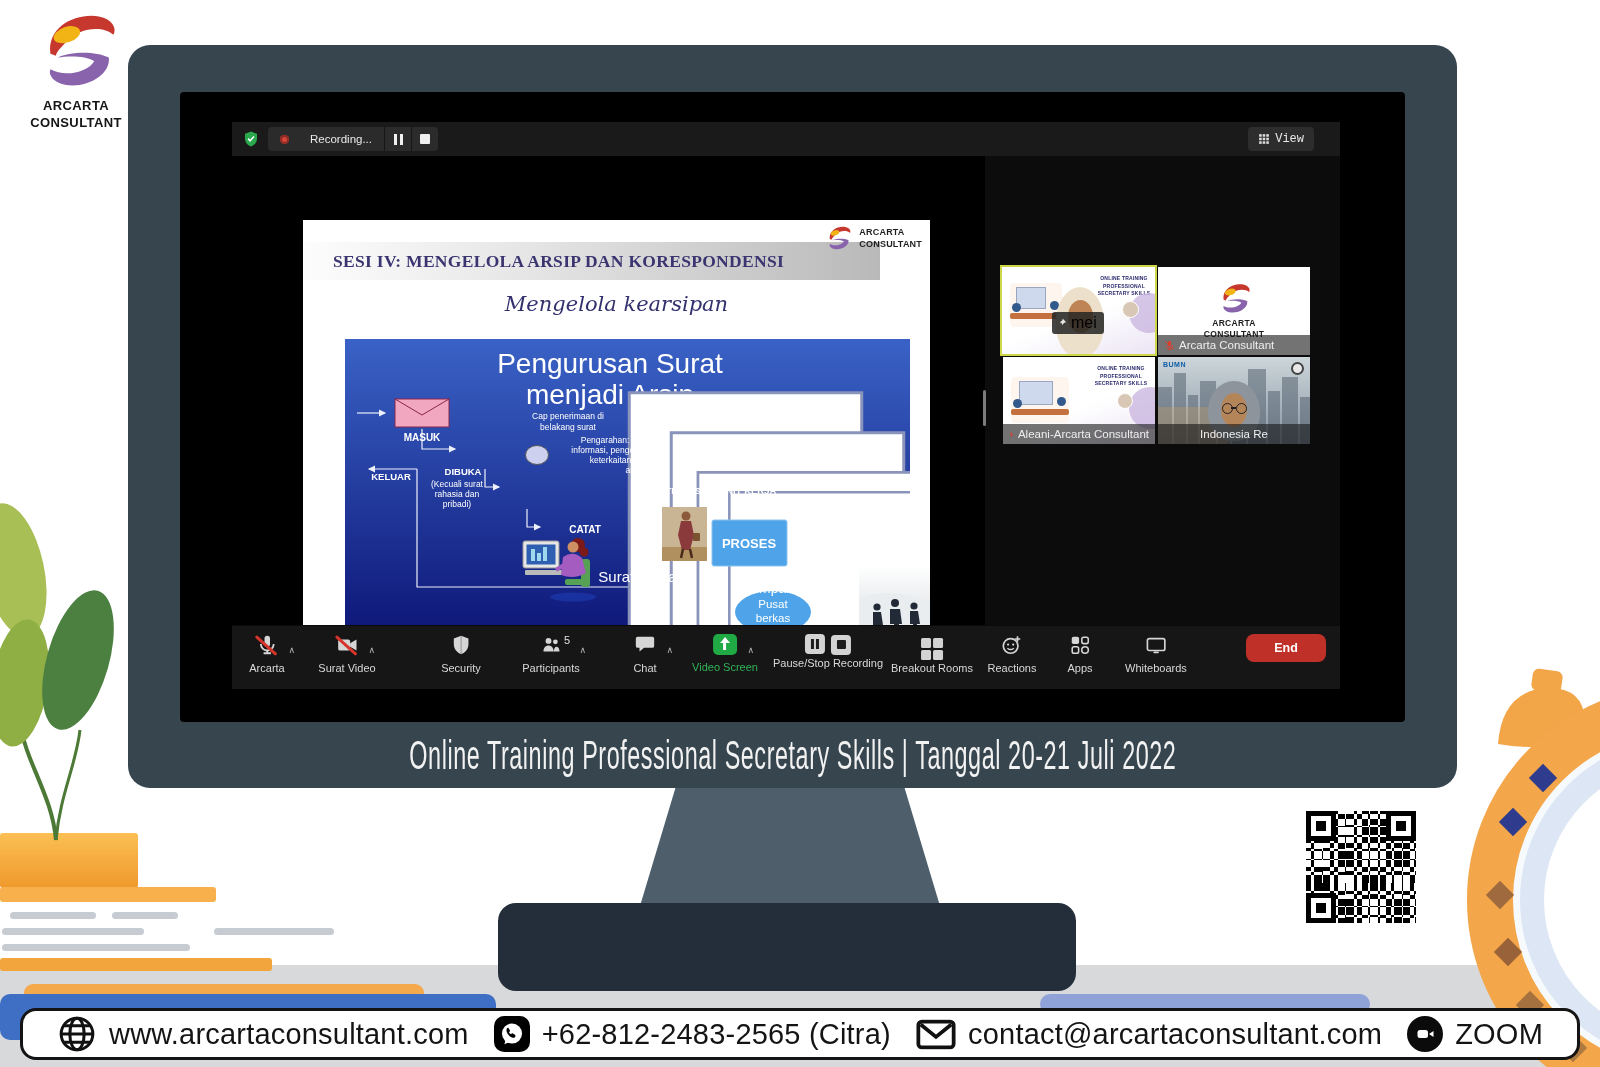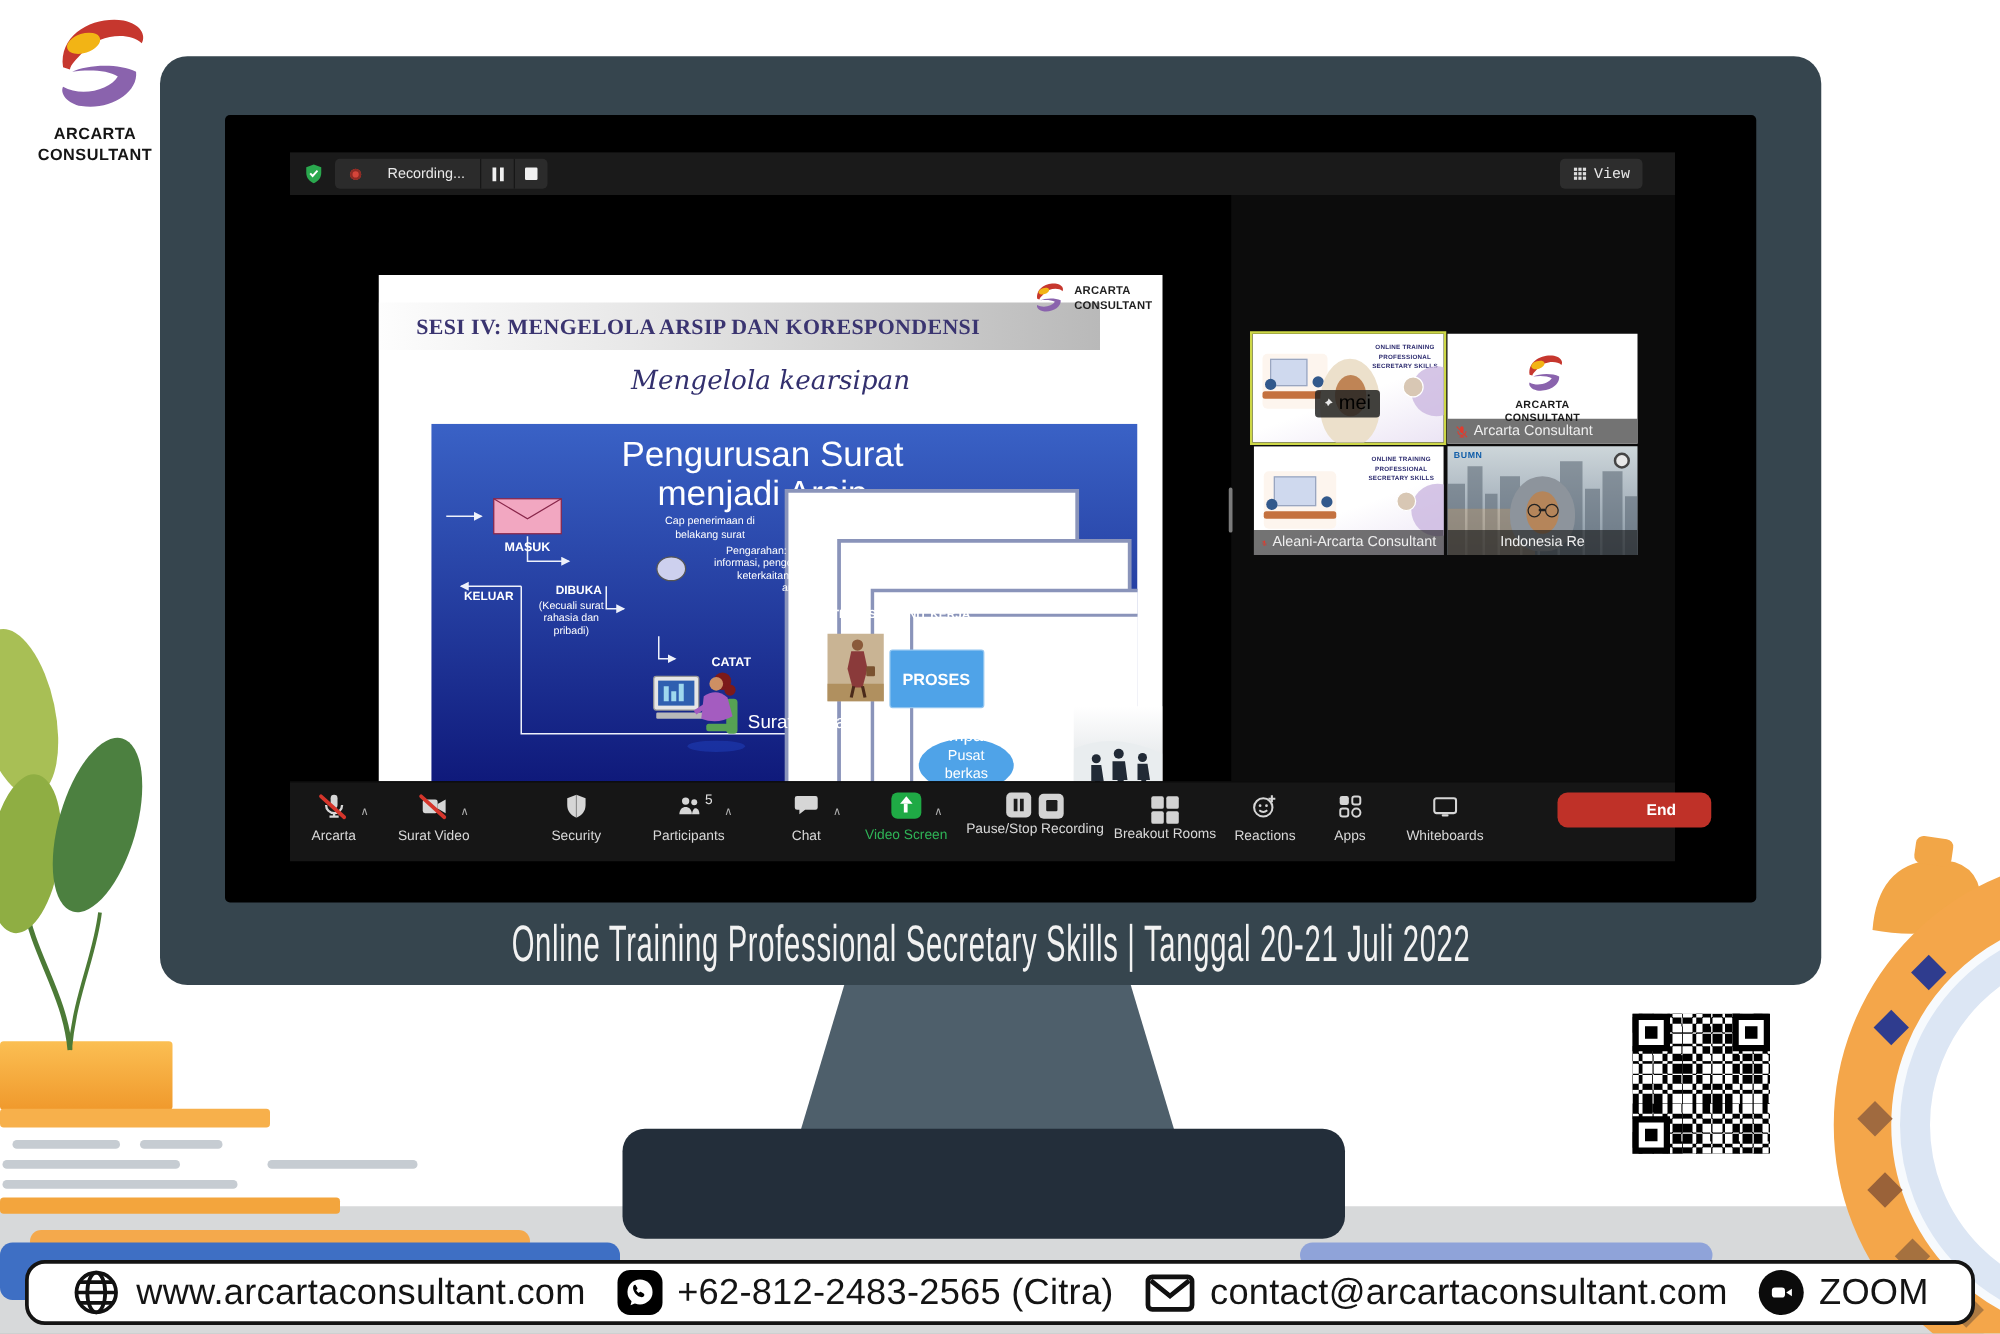--- a/index.html
+++ b/index.html
@@ -88,21 +88,21 @@
   .share-ico{display:inline-block;position:relative;width:24px;height:21px;background:#1faa45;border-radius:5px;}
   .share-ico::before{content:"";position:absolute;left:7px;top:3px;border-left:5px solid transparent;border-right:5px solid transparent;border-bottom:6px solid #fff;}
   .share-ico::after{content:"";position:absolute;left:10.5px;top:9px;width:3px;height:7px;background:#fff;}
   .recbtn{display:inline-flex;width:20px;height:20px;background:#d3d3d3;border-radius:4px;align-items:center;justify-content:center;margin:0 3px;}
   .recbtn .pb{display:flex;gap:2.5px;}
   .recbtn .pb i{display:block;width:3px;height:10px;background:#1c1c1c;}
   .recbtn .sq{width:9px;height:9px;background:#1c1c1c;border-radius:1px;}
   .bo-grid{display:inline-grid;grid-template-columns:10px 10px;gap:2px;}
   .bo-grid i{display:block;width:10px;height:10px;background:#d3d3d3;border-radius:1.5px;}
   .end-btn{position:absolute;left:1014px;top:8px;width:80px;height:28px;background:#bf3128;border-radius:8px;
-           display:flex;align-items:center;justify-content:center;font-size:12.5px;font-weight:600;color:#fff;cursor:pointer;padding-left:43px;}
+           display:flex;align-items:center;justify-content:center;font-size:12.5px;font-weight:600;color:#fff;cursor:pointer;}
 
   
   .qr{left:1296px;top:800px;width:130px;height:134px;background:#fff;border-radius:4px;z-index:6;padding:0;}
   .qr-pat{position:absolute;left:10px;top:11px;width:110px;height:112px;
     background:repeating-conic-gradient(#000 0 25%,#fff 0 50%) 0 0/16px 16px,
                repeating-conic-gradient(#000 0 25%,#fff 0 50%) 5px 3px/23px 23px;
     background-blend-mode:difference;}
   .finder{position:absolute;width:30px;height:30px;background:#000;}
   .finder::before{content:"";position:absolute;inset:5px;background:#fff;}
   .finder::after{content:"";position:absolute;inset:10px;background:#000;}

